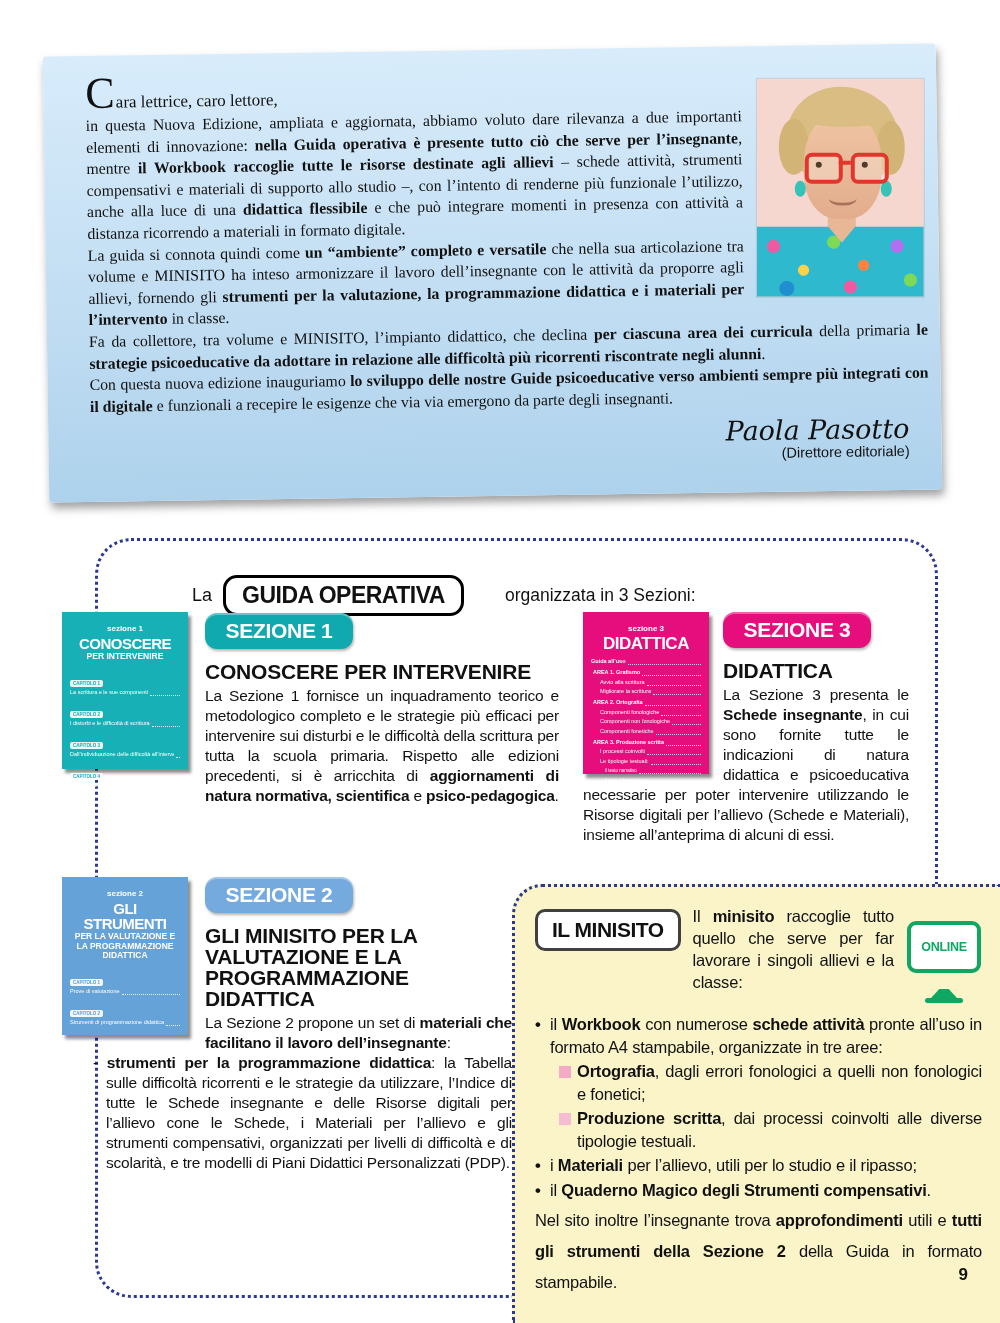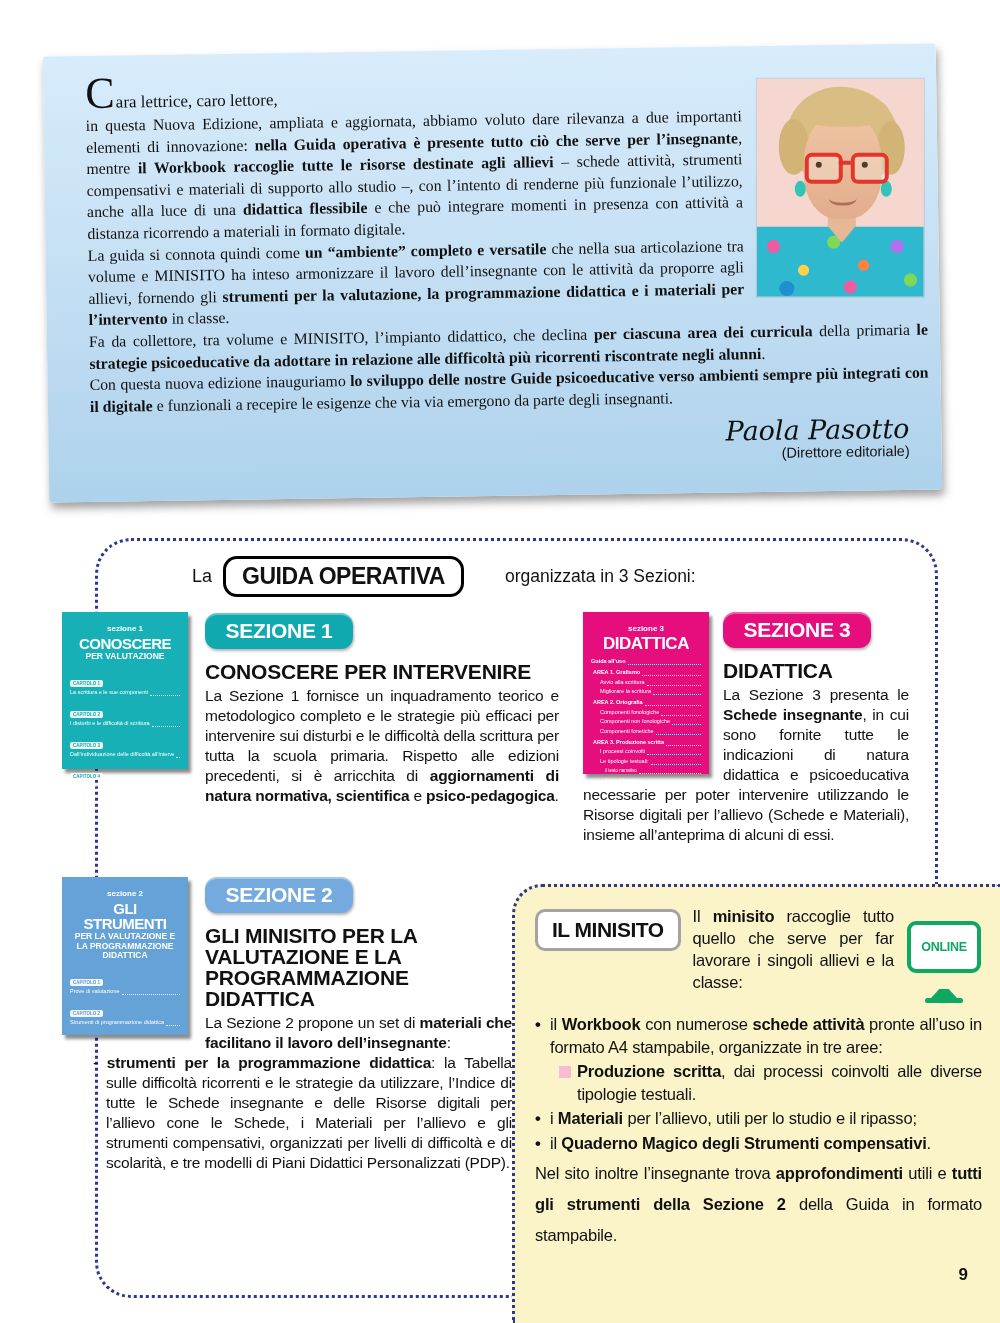--- a/index.html
+++ b/index.html
@@ -51,21 +51,21 @@
   .greet{margin:0;font-size:17px;line-height:24px;}
   .bigC{font-size:44px;line-height:28px;letter-spacing:1px;}
   .lp{margin:0;font-size:15.8px;line-height:21.6px;text-align:justify;}
   .sig{text-align:right;padding-right:20px;margin-top:10px;}
   .sig-name{font-family:"DejaVu Serif",serif;font-style:italic;font-size:27px;line-height:28px;}
   .sig-role{font-family:"Liberation Sans",sans-serif;font-size:14.5px;line-height:17px;}
 
   
   .panel{position:absolute;left:95px;top:538px;width:837px;height:754px;
          border:3px dotted #2b3990;border-radius:36px;z-index:1;}
-  .guide-head{position:absolute;left:192px;top:556px;display:flex;align-items:center;gap:11px;z-index:2;}
+  .guide-head{position:absolute;left:192px;top:575px;display:flex;align-items:center;gap:11px;z-index:2;}
   .gh-la{font-size:18px;}
   .gh-box{border:3px solid #000;border-radius:14px;background:#fff;padding:4px 16px;
           font-size:23px;font-weight:bold;letter-spacing:-0.5px;}
   .gh-suffix{font-size:17.5px;margin-left:30px;}
 
   
   .pill{display:inline-block;padding:6px 16px;border-radius:12px;color:#fff;font-weight:bold;
         font-size:21px;letter-spacing:-0.3px;min-width:116px;text-align:center;
         box-shadow:inset 0 2px 0 rgba(255,255,255,.35),1px 2px 3px rgba(0,0,0,.3);margin-bottom:7px;}
   .pill-teal{background:#10a9af;}
@@ -107,21 +107,21 @@
   .cov-idx .lv2 .t{font-weight:normal;}
   .cov-idx .lv3{margin-left:14px;}
   .cov-idx .lv3 .t{font-weight:normal;font-size:4.5px;}
   .cover-s3-float{float:left;width:126px;height:162px;margin:0 14px 6px 0;}
 
   
   .mini{position:absolute;left:512px;top:884px;width:488px;height:439px;background:#faf4c8;
         border-top:3px dotted #2b3990;border-left:3px dotted #2b3990;border-top-left-radius:30px;
         z-index:5;box-sizing:border-box;padding:18px 18px 0 20px;}
   .mini-head{display:flex;align-items:flex-start;gap:12px;}
-  .mini-badge{border:3px solid #a3a3a3;border-radius:10px;background:#fff;padding:6px 14px;
+  .mini-badge{border:3px solid #404040;border-radius:10px;background:#fff;padding:6px 14px;
               font-size:21px;font-weight:bold;letter-spacing:-0.5px;flex:none;margin-top:4px;}
   .mini-intro{flex:1;font-size:16.5px;line-height:22px;text-align:justify;letter-spacing:-0.2px;margin:0;}
   .online{flex:none;width:76px;text-align:center;}
   .onl-screen{width:74px;height:52px;border:4px solid #0ea863;border-radius:9px;background:#fff;
               display:flex;align-items:center;justify-content:center;box-sizing:border-box;margin:16px auto;}
   .onl-label{font-weight:bold;color:#0ea863;font-size:12.5px;letter-spacing:-0.3px;}
   .onl-neck{width:26px;height:9px;background:#0ea863;margin:0 auto;
             clip-path:polygon(32% 0,68% 0,100% 100%,0 100%);}
   .onl-base{width:38px;height:5px;background:#0ea863;border-radius:3px;margin:0 auto;}
   .mini-ul{list-style:none;margin:10px 0 0;padding:0;}
@@ -175,21 +175,21 @@
 
   <div class="guide-head">
     <span class="gh-la">La</span>
     <span class="gh-box">GUIDA OPERATIVA</span>
     <span class="gh-suffix">organizzata in 3 Sezioni:</span>
   </div>
 
   <div class="cover cover-abs cover-teal" style="left:62px;top:612px;width:126px;height:157px;">
     <div class="cov-sez">sezione 1</div>
     <div class="cov-title">CONOSCERE</div>
-    <div class="cov-sub">PER VALUTAZIONE</div>
+    <div class="cov-sub">PER INTERVENIRE</div>
     <div class="cov-toc">
 
         <div class="cov-ch">
           <span class="cov-badge">CAPITOLO 1</span>
           <div class="cov-row">
             <span class="t">La scrittura e le sue componenti</span>
             <span class="lead"></span>
           </div>
         </div>
 
@@ -358,20 +358,23 @@
           <span class="onl-label">ONLINE</span>
         </div>
         <div class="onl-neck"></div>
         <div class="onl-base"></div>
       </div>
     </div>
     <ul class="mini-ul">
       <li class="mb">
           <div class="mtext">il <b>Workbook</b> con numerose <b>schede attività</b> pronte all’uso in formato A4 stampabile, organizzate in tre aree:</div>
         </li>
+      <li class="ms sq2">
+          <div class="mtext"><b>Ortografia</b>, dagli errori fonologici a quelli non fonologici e fonetici;</div>
+        </li>
       <li class="ms sq3">
           <div class="mtext"><b>Produzione scritta</b>, dai processi coinvolti alle diverse tipologie testuali.</div>
         </li>
       <li class="mb">
           <div class="mtext">i <b>Materiali</b> per l’allievo, utili per lo studio e il ripasso;</div>
         </li>
       <li class="mb">
           <div class="mtext">il <b>Quaderno Magico degli Strumenti compensativi</b>.</div>
         </li>
     </ul>

